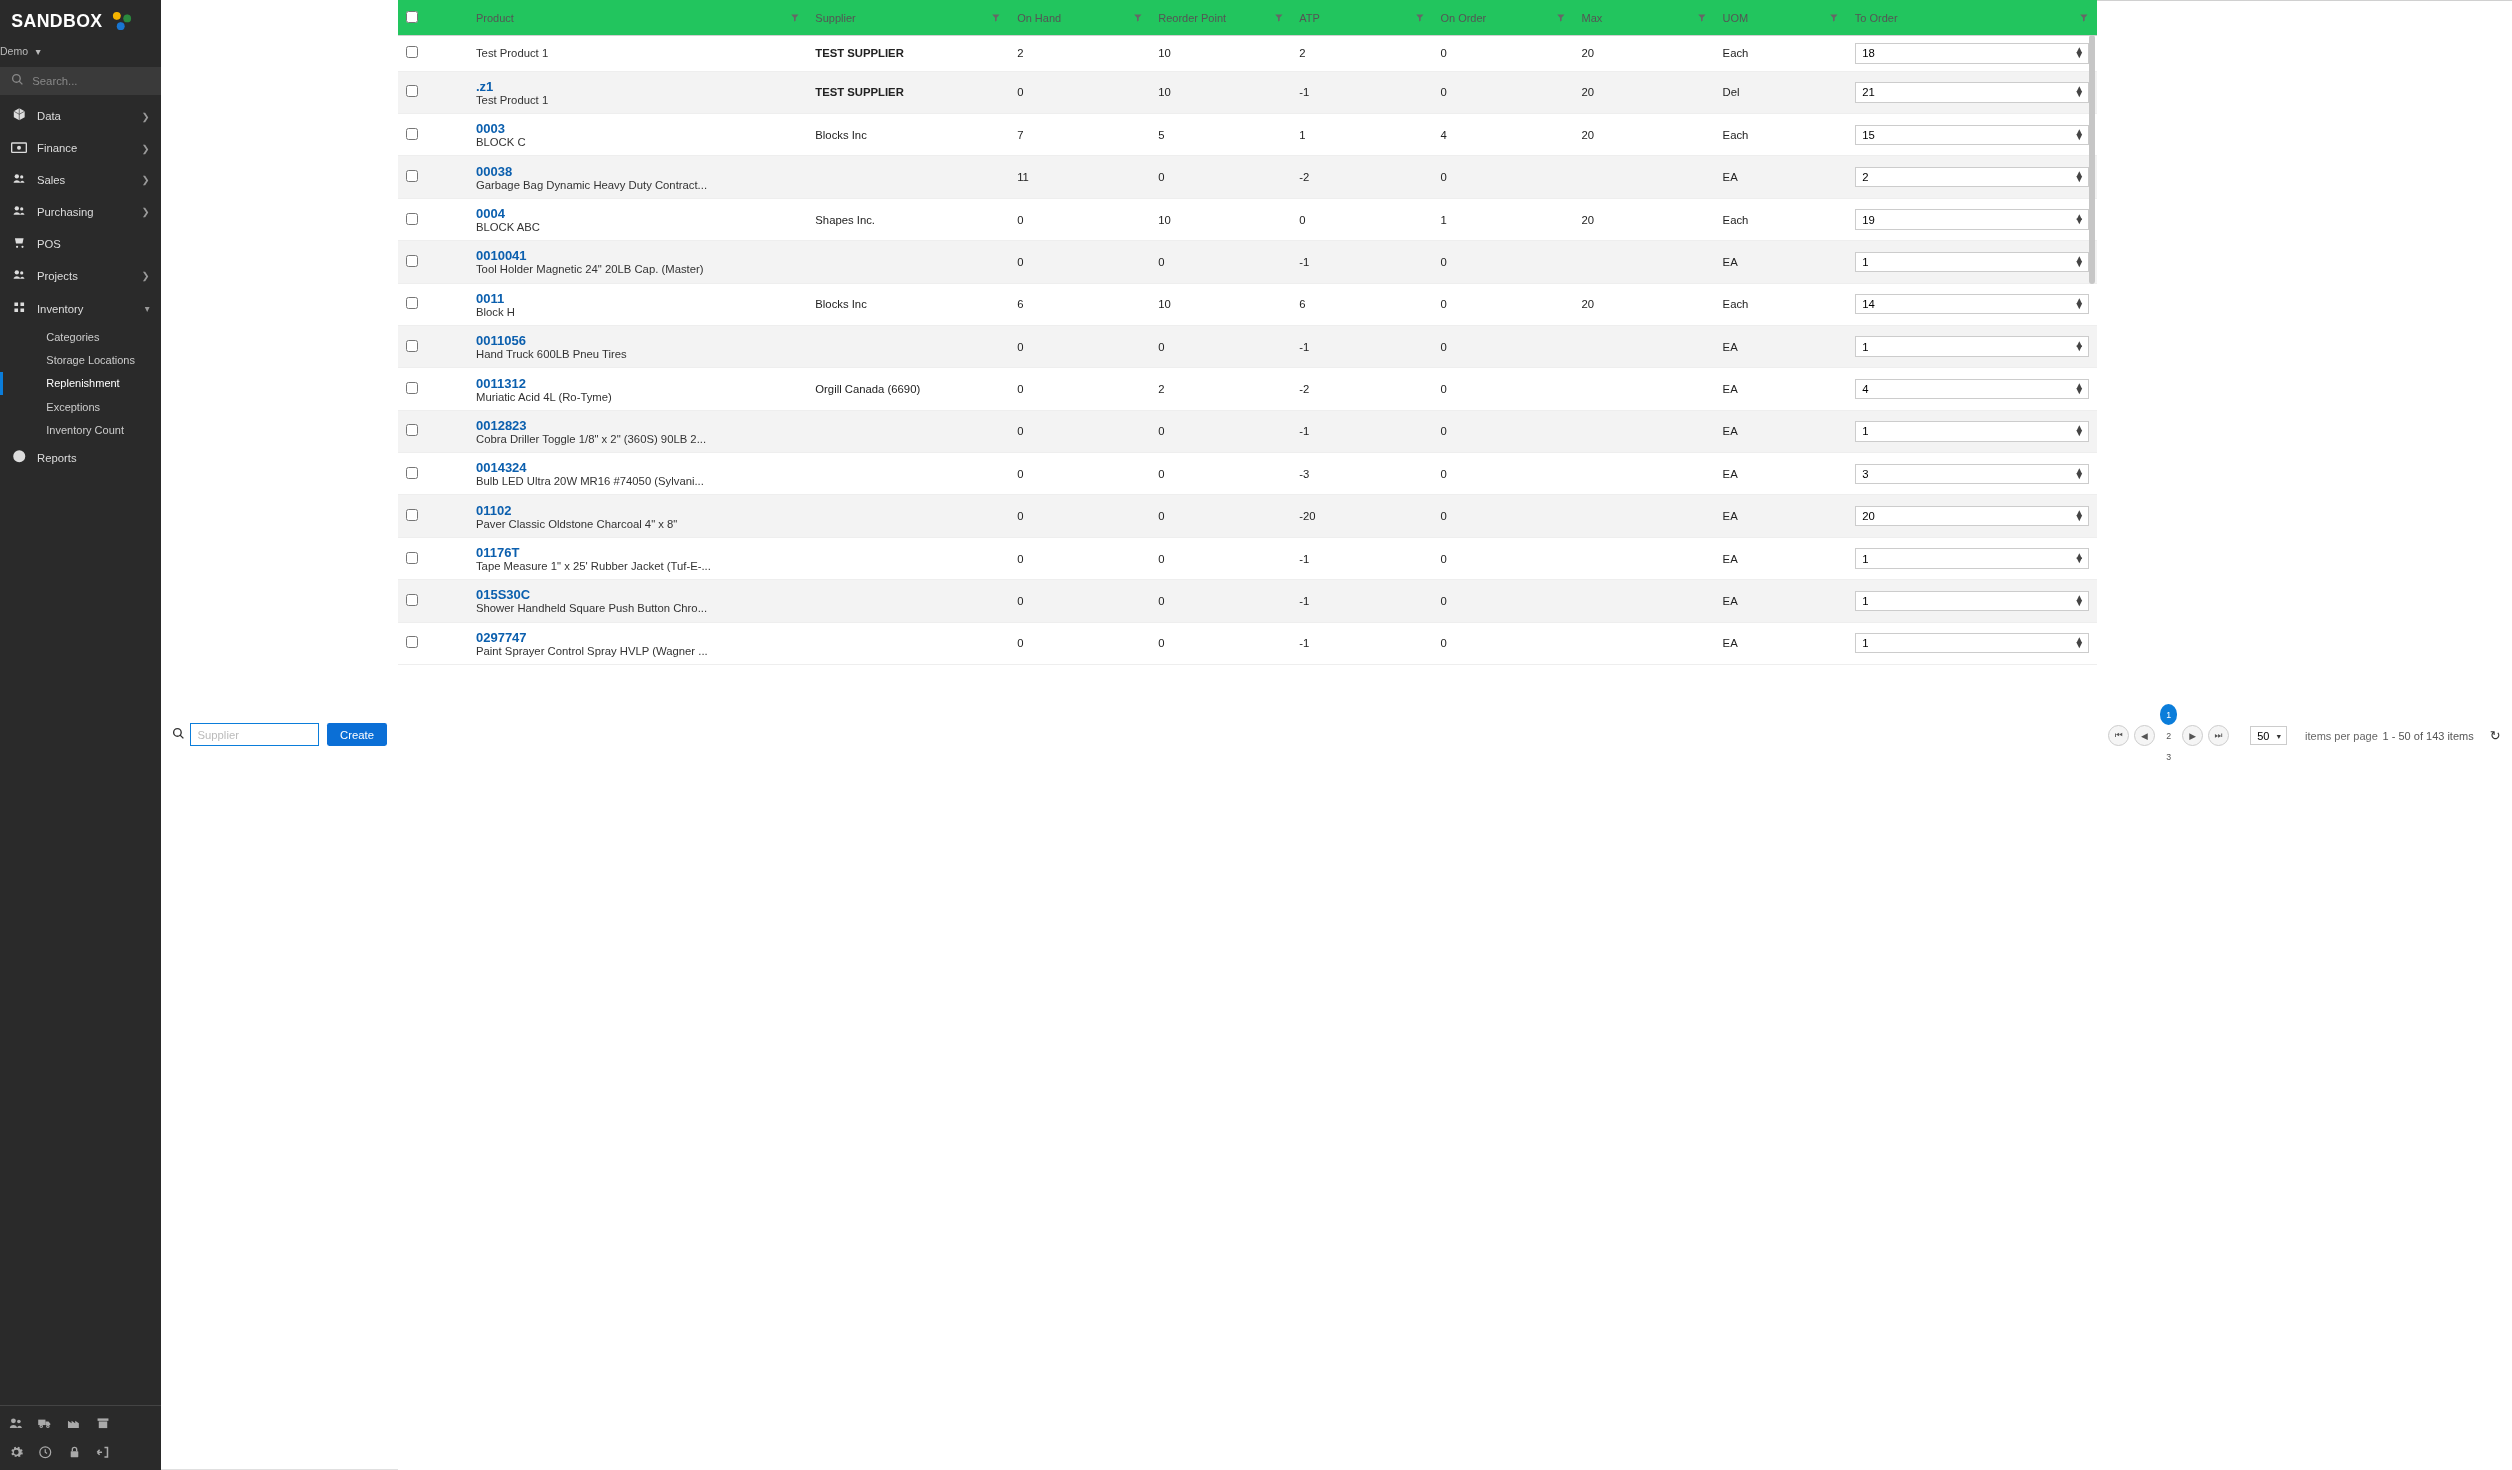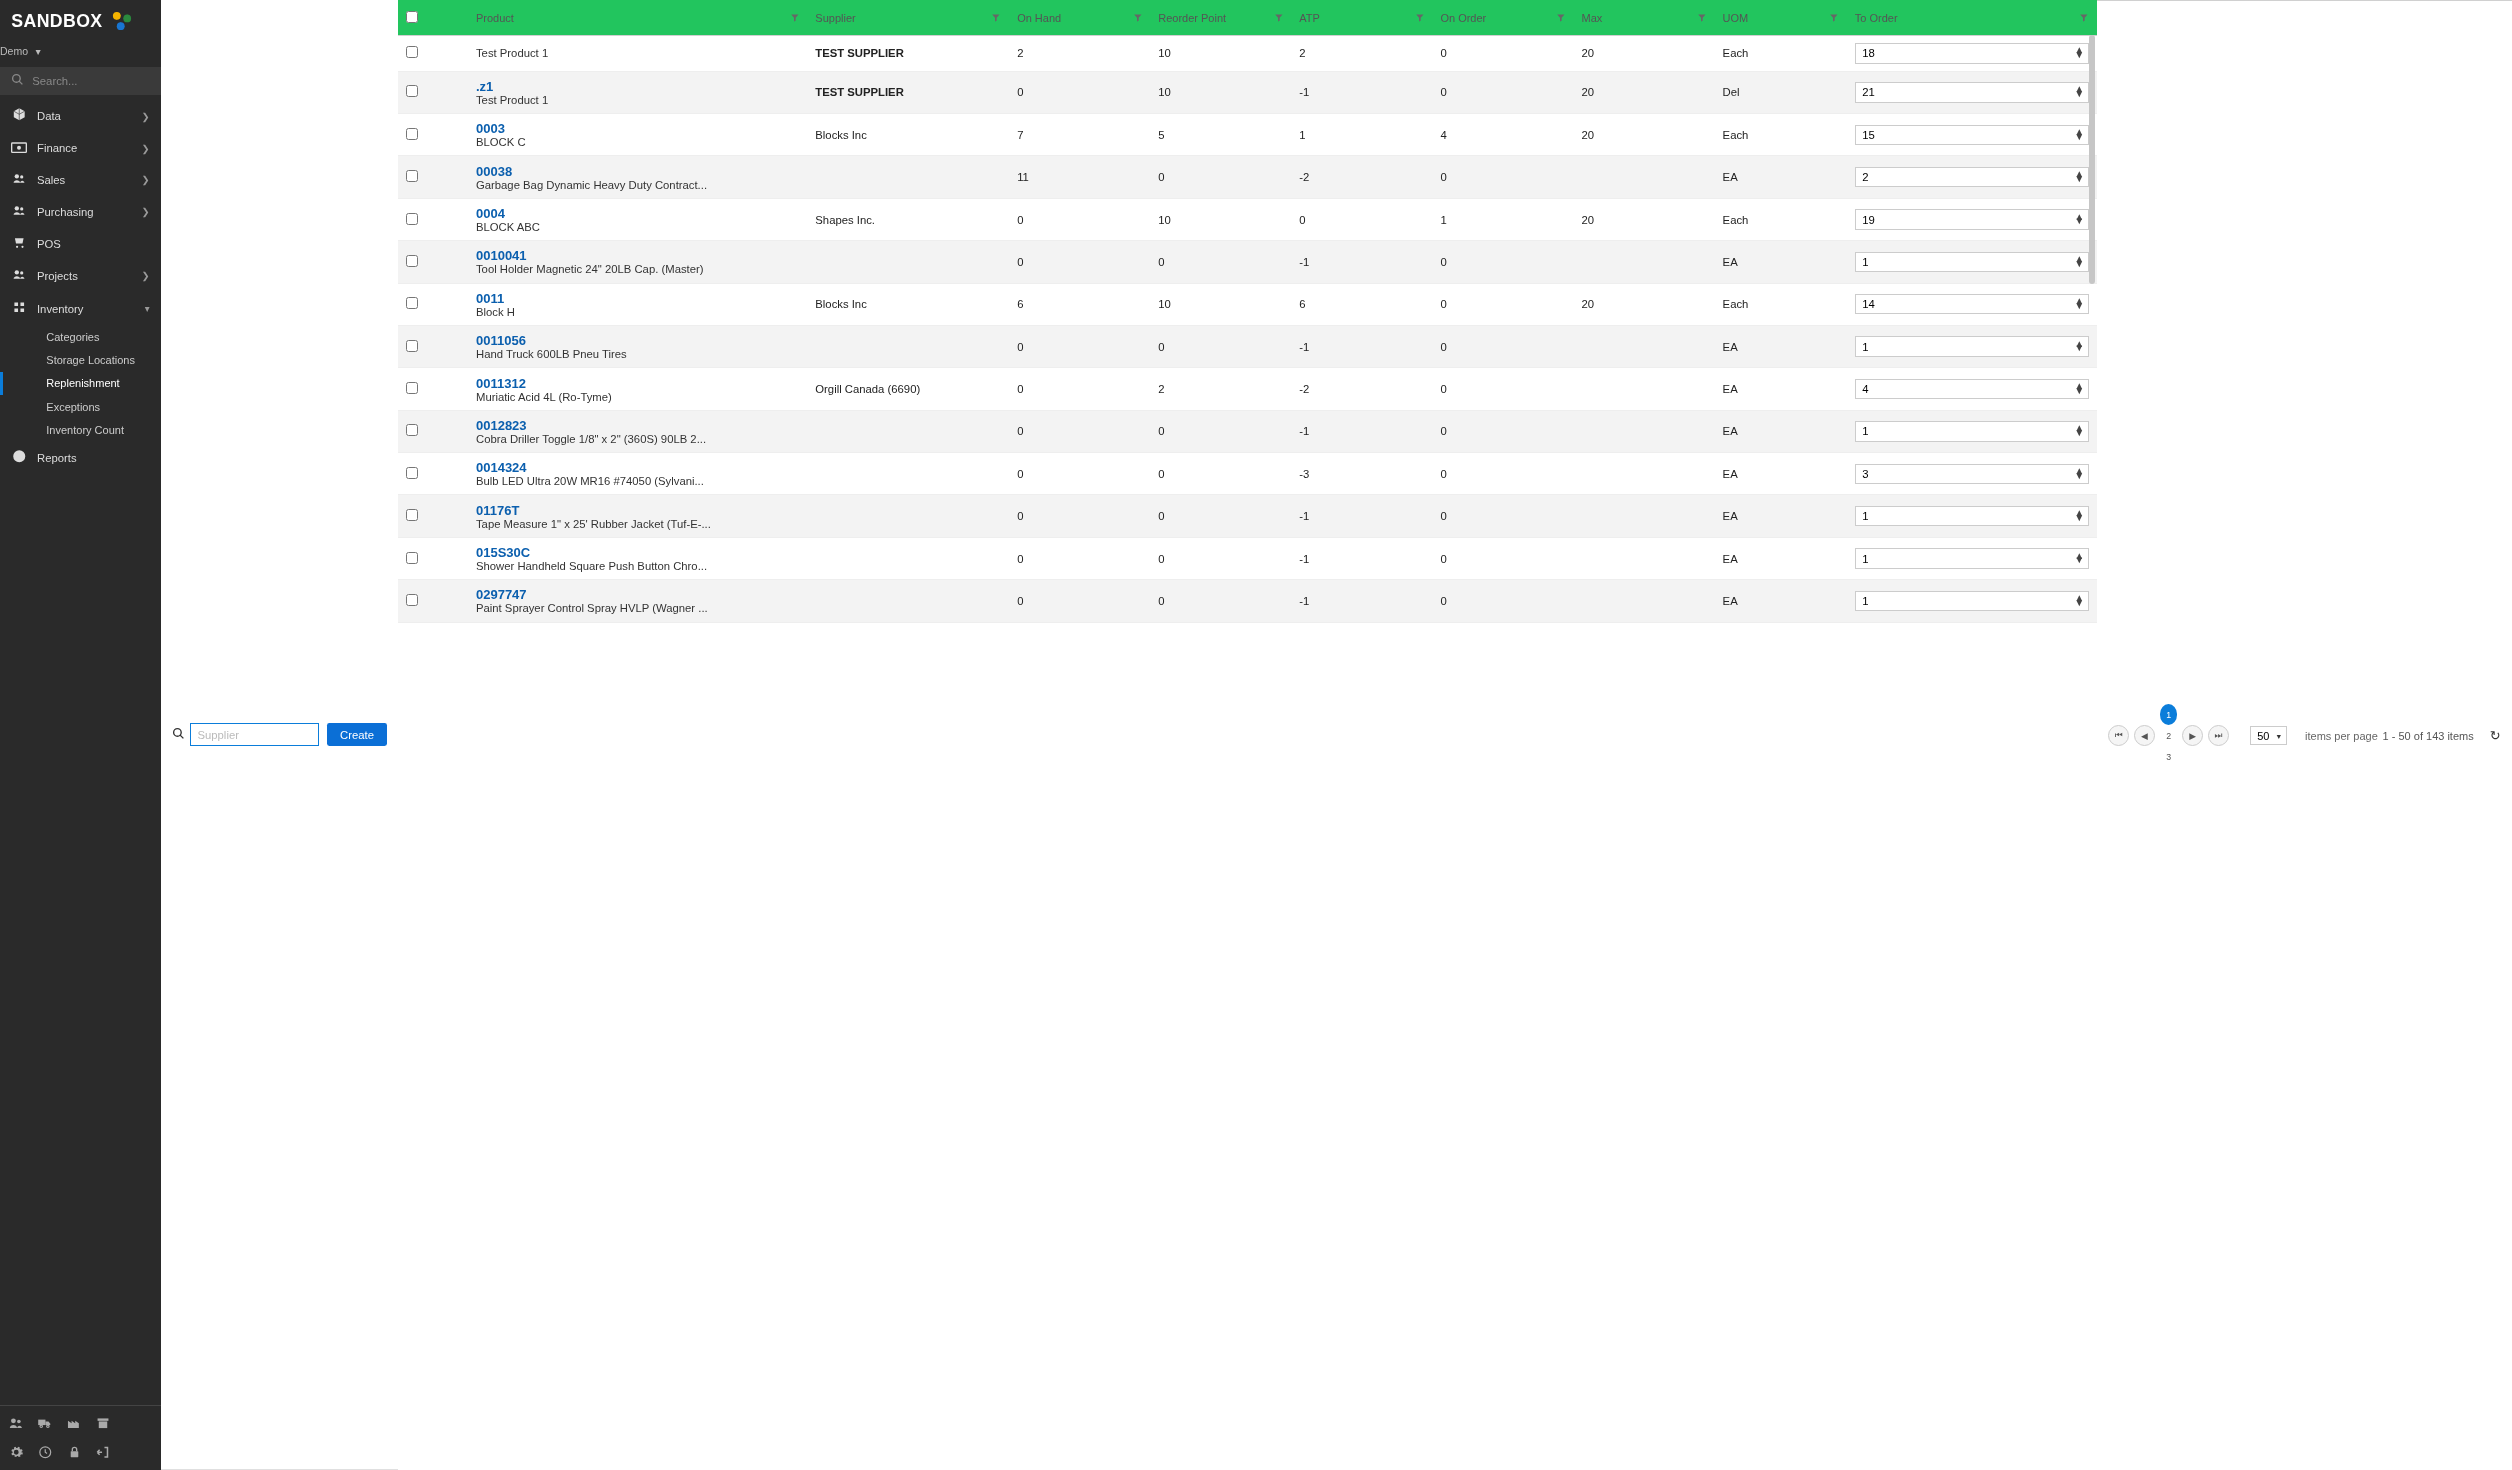--- a/index.html
+++ b/index.html
@@ -509,20 +509,40 @@
             <td>
               <div class="order-wrap">
                 <input class="order-input" value="3" style="">
                 <span class="spinner">▲<br>▼</span>
               </div>
             </td>
           </tr>
           <tr>
             <td><input type="checkbox" style=""></td>
             <td class="prod-cell">
+              <div class="sku">01102</div>
+              <div class="pname">Paver Classic Oldstone Charcoal 4" x 8"</div>
+            </td>
+            <td class="sup-cell"></td>
+            <td>0</td>
+            <td>0</td>
+            <td>-20</td>
+            <td>0</td>
+            <td></td>
+            <td>EA</td>
+            <td>
+              <div class="order-wrap">
+                <input class="order-input" value="20" style="">
+                <span class="spinner">▲<br>▼</span>
+              </div>
+            </td>
+          </tr>
+          <tr>
+            <td><input type="checkbox" style=""></td>
+            <td class="prod-cell">
               <div class="sku">01176T</div>
               <div class="pname">Tape Measure 1" x 25' Rubber Jacket (Tuf-E-...</div>
             </td>
             <td class="sup-cell"></td>
             <td>0</td>
             <td>0</td>
             <td>-1</td>
             <td>0</td>
             <td></td>
             <td>EA</td>

